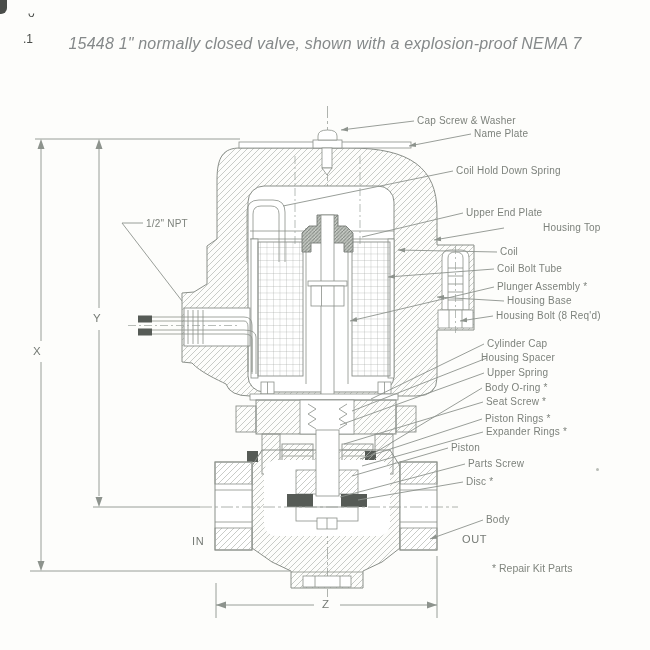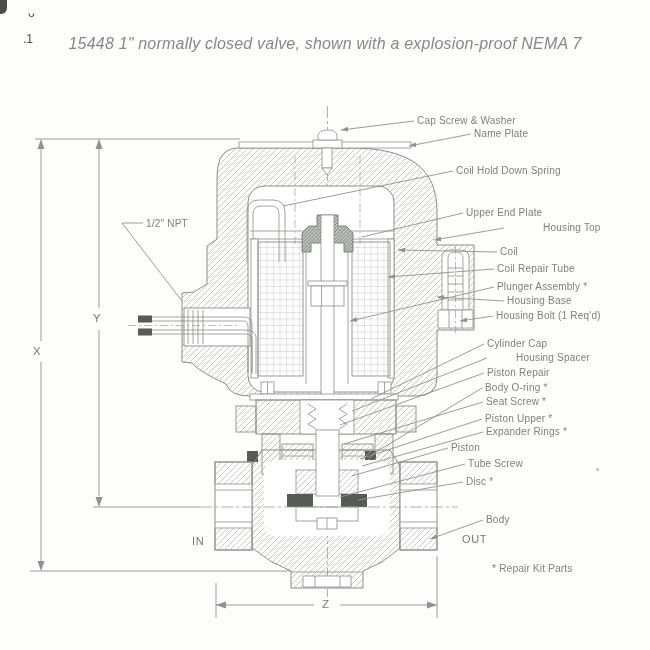--- a/index.html
+++ b/index.html
@@ -280,33 +280,33 @@
       </g>
   </svg>
 
   <div id="labels">
       <div class="lbl part" style="left: 417px; top: 115px;">Cap Screw &amp; Washer</div>
       <div class="lbl part" style="left: 474px; top: 128px;">Name Plate</div>
       <div class="lbl part" style="left: 456px; top: 165px;">Coil Hold Down Spring</div>
       <div class="lbl part" style="left: 466px; top: 207px;">Upper End Plate</div>
       <div class="lbl part" style="left: 507px; top: 222px; padding-left: 36px;">Housing Top</div>
       <div class="lbl part" style="left: 500px; top: 246px;">Coil</div>
-      <div class="lbl part" style="left: 497px; top: 263px;">Coil Repair Tube</div>
+      <div class="lbl part" style="left: 497px; top: 263px;">Coil Bolt Tube</div>
       <div class="lbl part" style="left: 497px; top: 281px; text-align: center;">Plunger Assembly *</div>
       <div class="lbl part" style="left: 507px; top: 295px;">Housing Base</div>
-      <div class="lbl part" style="left: 496px; top: 310px;">Housing Bolt (1 Req'd)</div>
+      <div class="lbl part" style="left: 496px; top: 310px;">Housing Bolt (8 Req'd)</div>
       <div class="lbl part" style="left: 487px; top: 338px;">Cylinder Cap</div>
-      <div class="lbl part" style="left: 516px; top: 352px;">Housing Spacer</div>
-      <div class="lbl part" style="left: 487px; top: 367px;">Piston Repair</div>
+      <div class="lbl part" style="left: 481px; top: 352px;">Housing Spacer</div>
+      <div class="lbl part" style="left: 487px; top: 367px;">Upper Spring</div>
       <div class="lbl part" style="left: 485px; top: 382px;">Body O-ring *</div>
       <div class="lbl part" style="left: 486px; top: 396px;">Seat Screw *</div>
-      <div class="lbl part" style="left: 485px; top: 413px;">Piston Upper *</div>
+      <div class="lbl part" style="left: 485px; top: 413px;">Piston Rings *</div>
       <div class="lbl part" style="left: 486px; top: 426px;">Expander Rings *</div>
       <div class="lbl part" style="left: 451px; top: 442px;">Piston</div>
-      <div class="lbl part" style="left: 468px; top: 458px;">Tube Screw</div>
+      <div class="lbl part" style="left: 468px; top: 458px;">Parts Screw</div>
       <div class="lbl part" style="left: 466px; top: 476px;">Disc *</div>
       <div class="lbl part" style="left: 486px; top: 514px;">Body</div>
       <div class="lbl dim" style="left: 33px; top: 345px;">X</div>
       <div class="lbl dim" style="left: 93px; top: 312px;">Y</div>
       <div class="lbl dim" style="left: 322px; top: 598px;">Z</div>
       <div class="lbl port" style="left: 192px; top: 535px;">IN</div>
       <div class="lbl port" style="left: 446px; top: 533px; margin-left: 16px;">OUT</div>
       <div class="lbl part" style="left: 146px; top: 218px;">1/2" NPT</div>
     </div>
 

